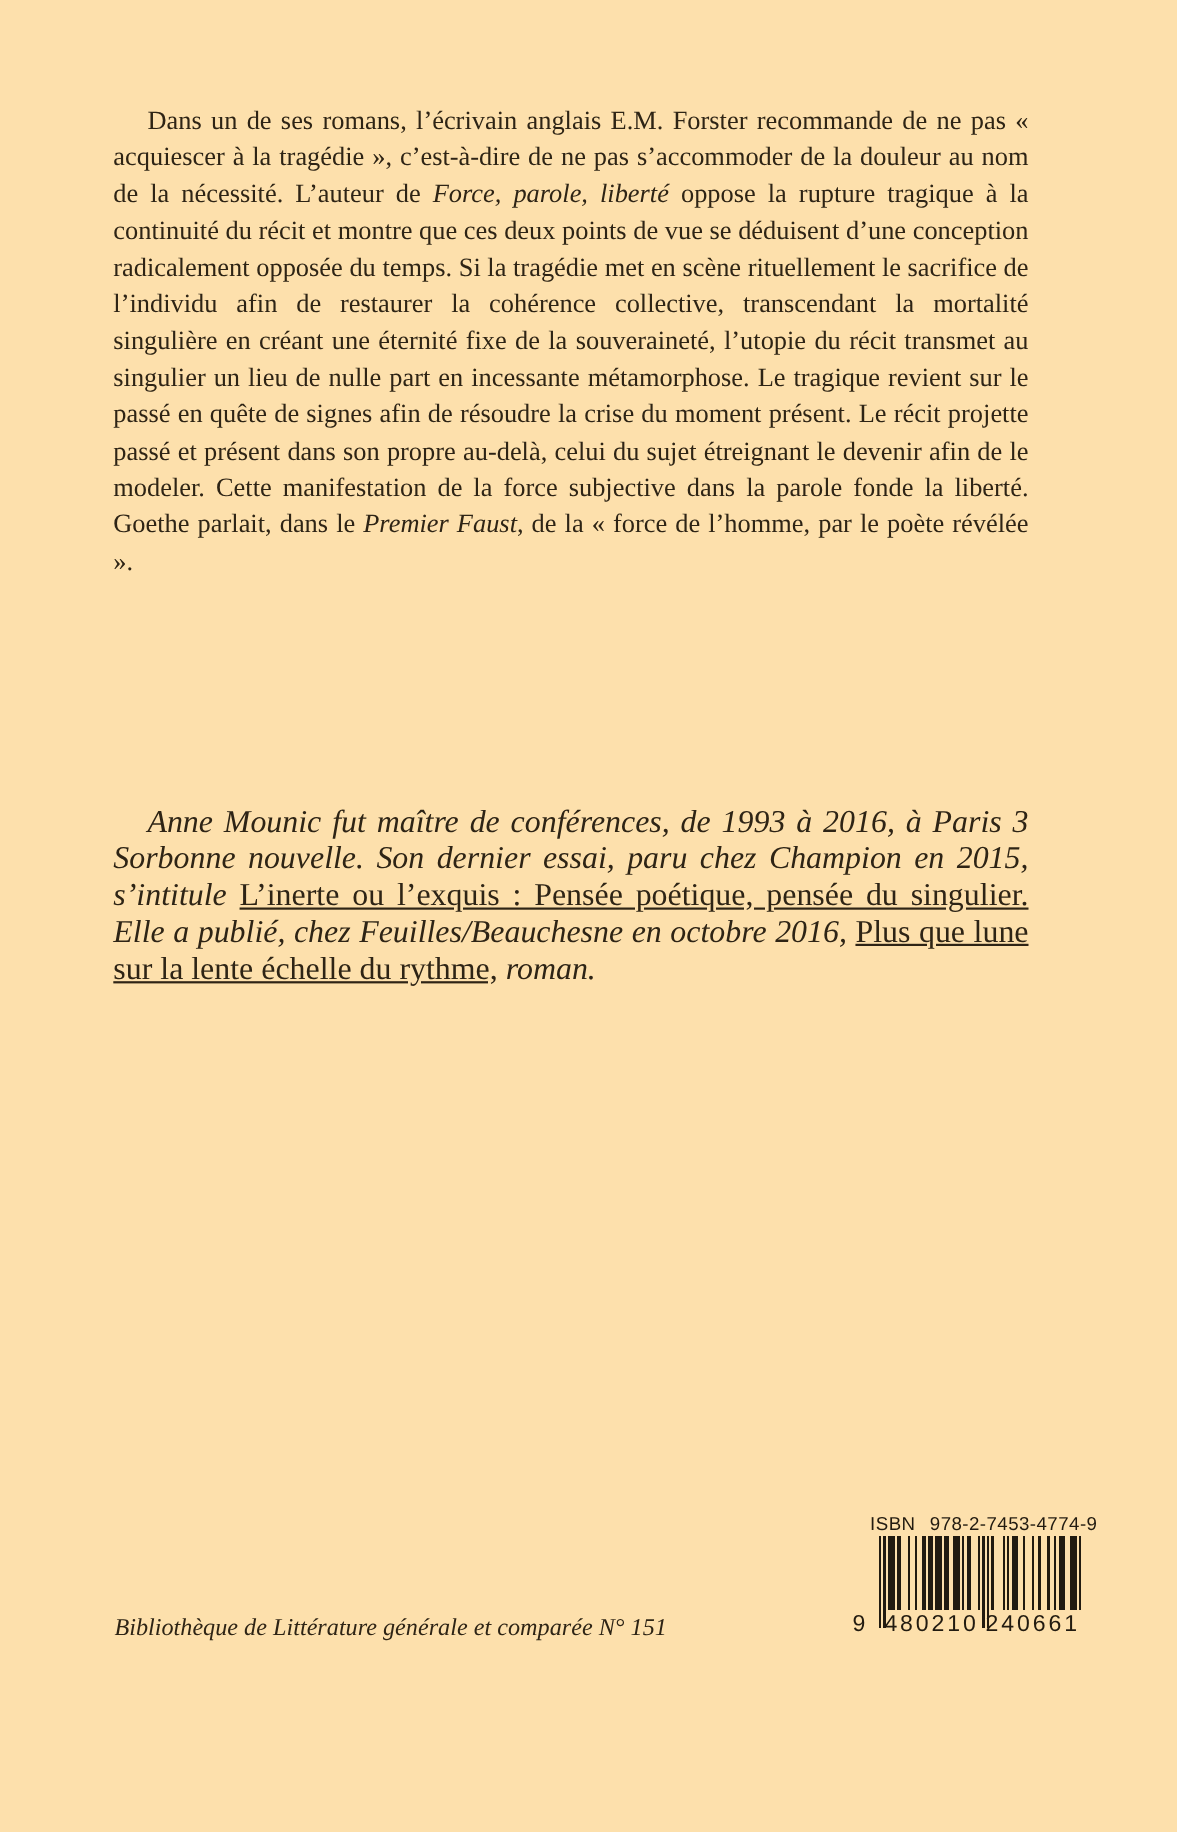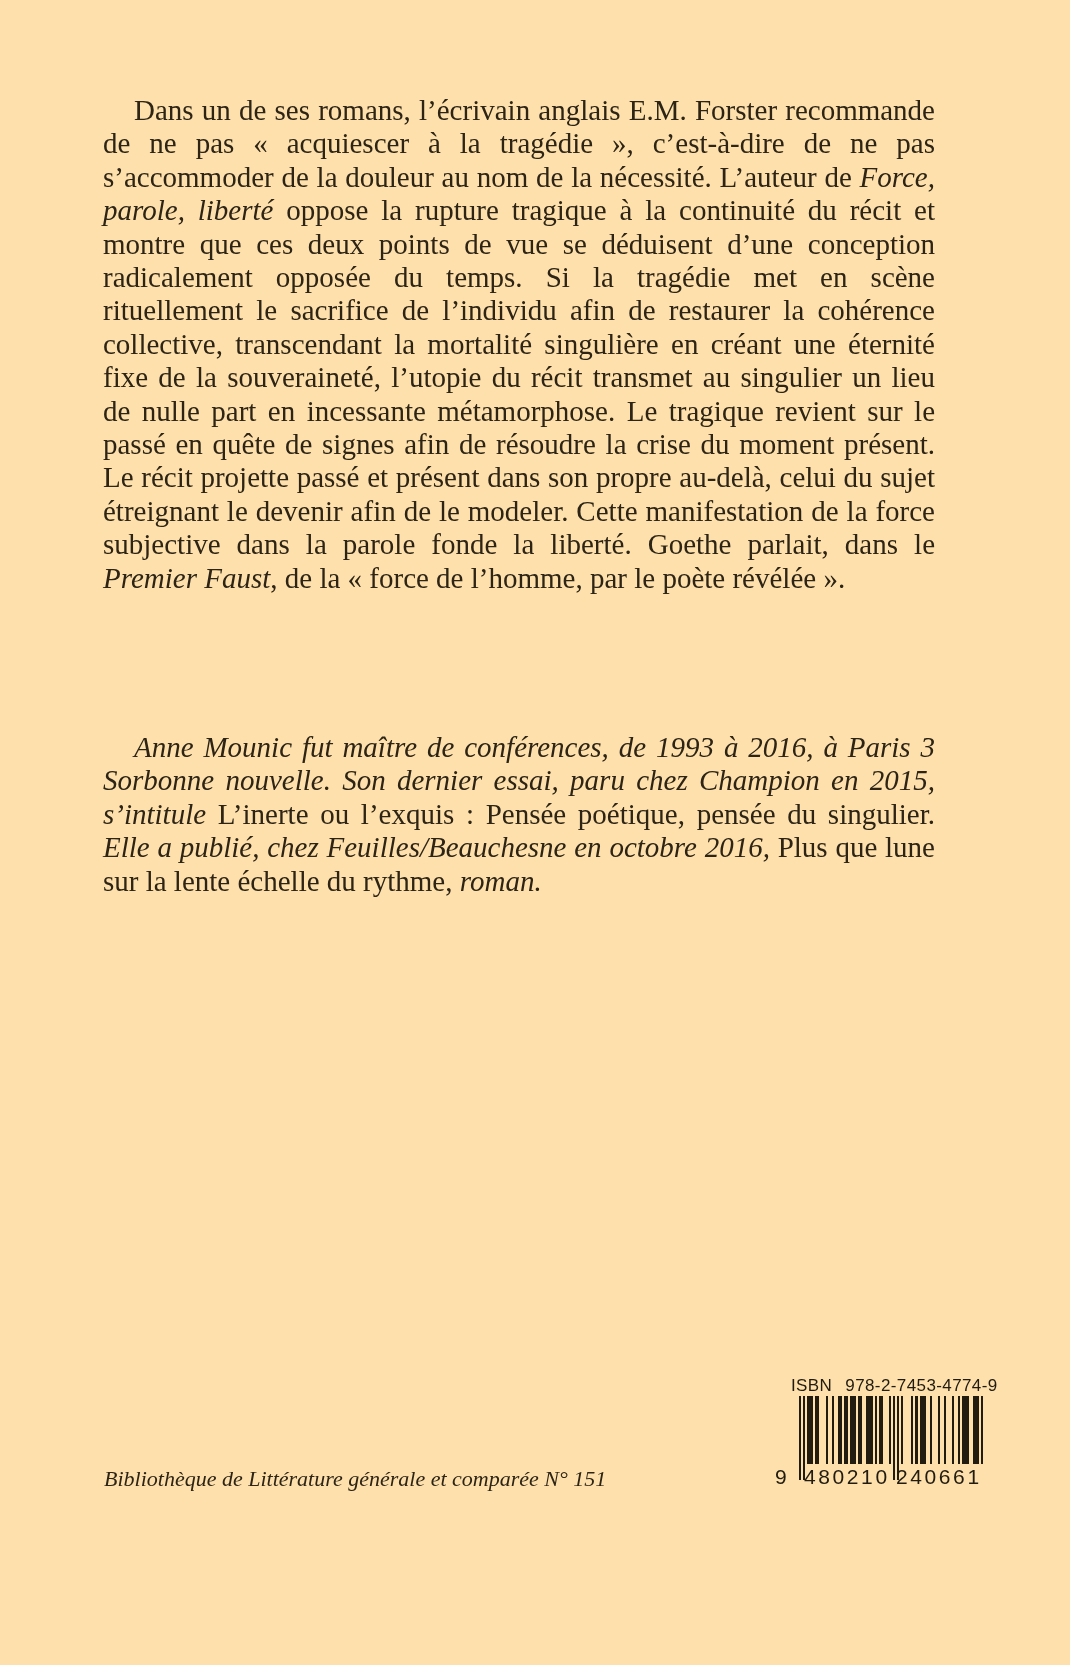--- a/index.html
+++ b/index.html
@@ -13,31 +13,31 @@
     width:1070px;height:1665px;
     position:relative;
     background:var(--background);
     font-family:"Liberation Serif", serif;
     color:var(--text);
     overflow:hidden;
   }
   .page{position:absolute;inset:0;}
   .synopsis{
     position:absolute;left:103px;top:94px;width:832px;
-    font-size:29px;line-height:33.4px;
+    font-size:24px;line-height:33.4px;
     text-align:justify;text-indent:31px;margin:0;
   }
   .synopsis .it{font-style:italic;}
   .bio{
     position:absolute;left:103px;top:731px;width:832px;
     font-size:29px;line-height:33.4px;
     text-align:justify;text-indent:31px;margin:0;
     font-style:italic;
   }
-  .bio .up{font-style:normal;}
+  .bio .up{font-style:normal;text-decoration:underline;}
   .series{
     position:absolute;left:104px;top:1466px;
     font-size:22px;font-style:italic;white-space:nowrap;
   }
   .isbn-block{
     position:absolute;left:775px;top:1376px;width:215px;height:124px;
     font-family:"Liberation Sans", sans-serif;
   }
   .isbn-line{
     position:absolute;top:0;left:16px;right:1px;

